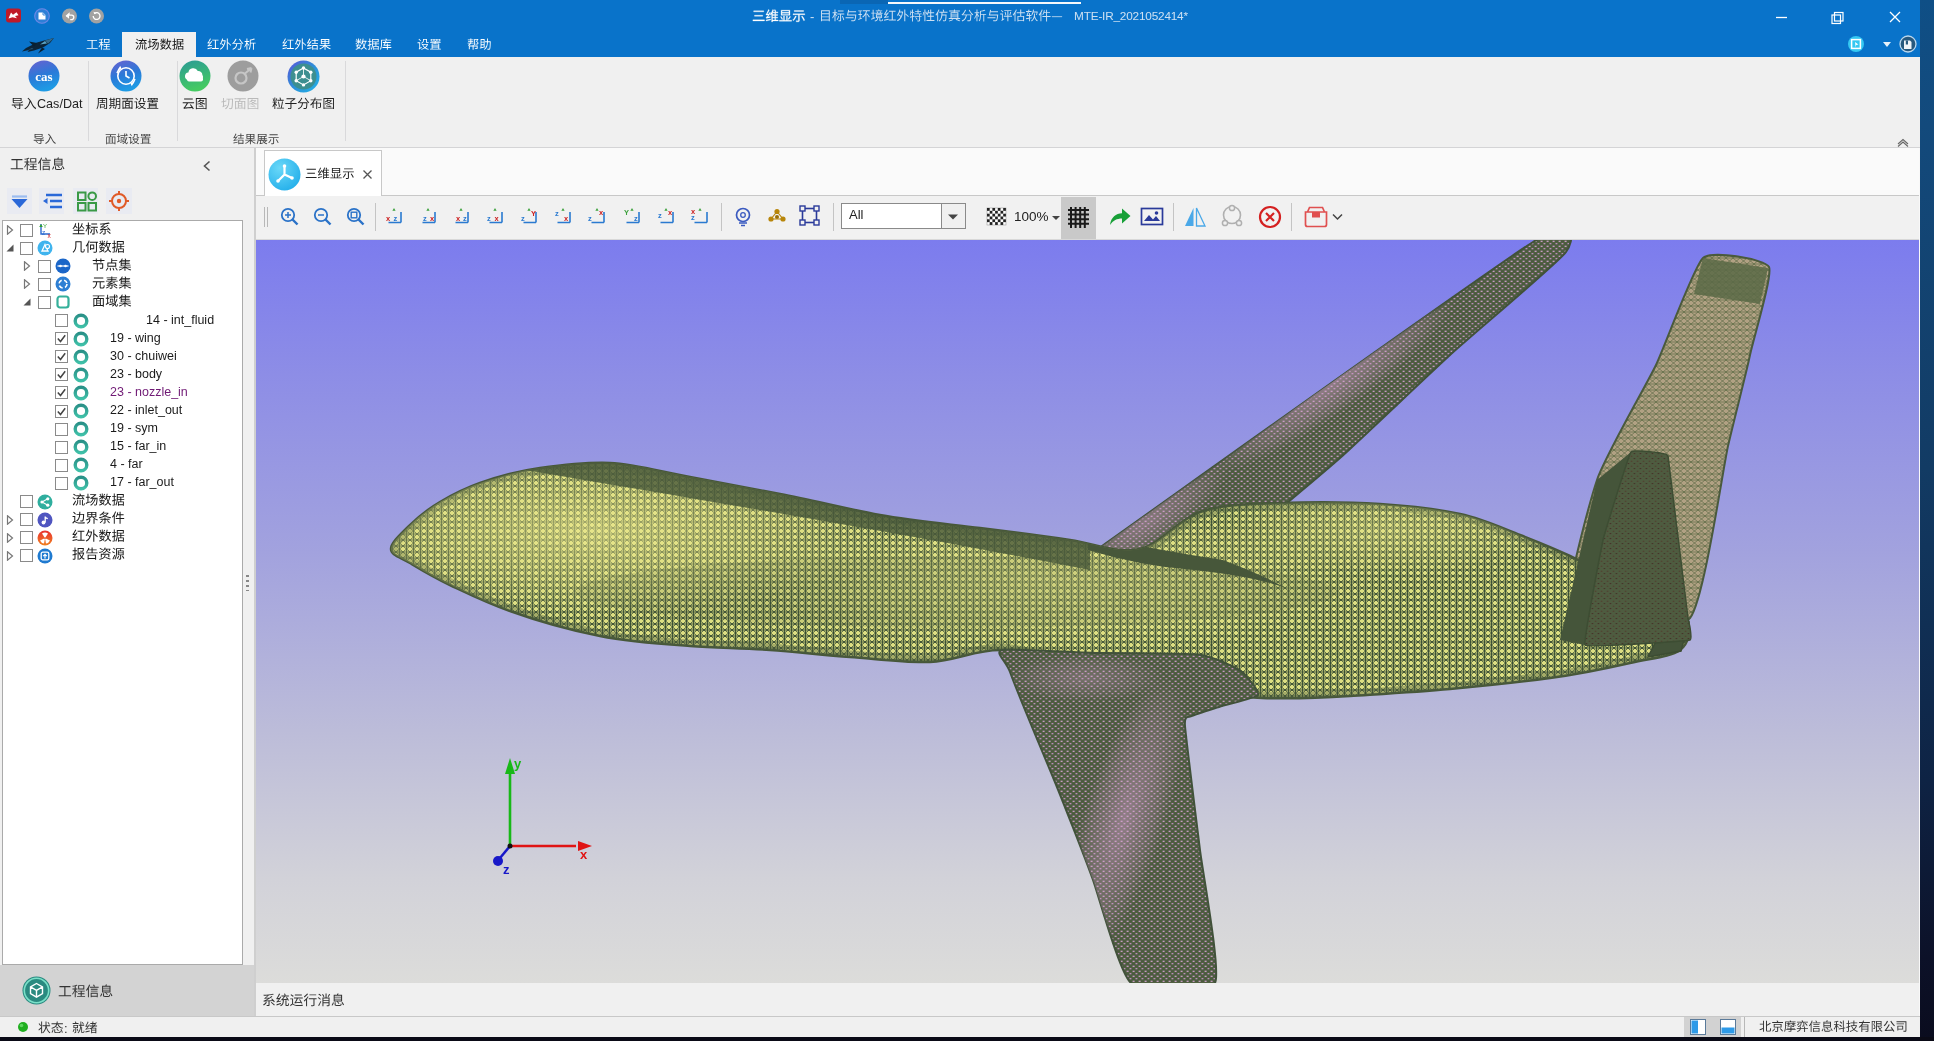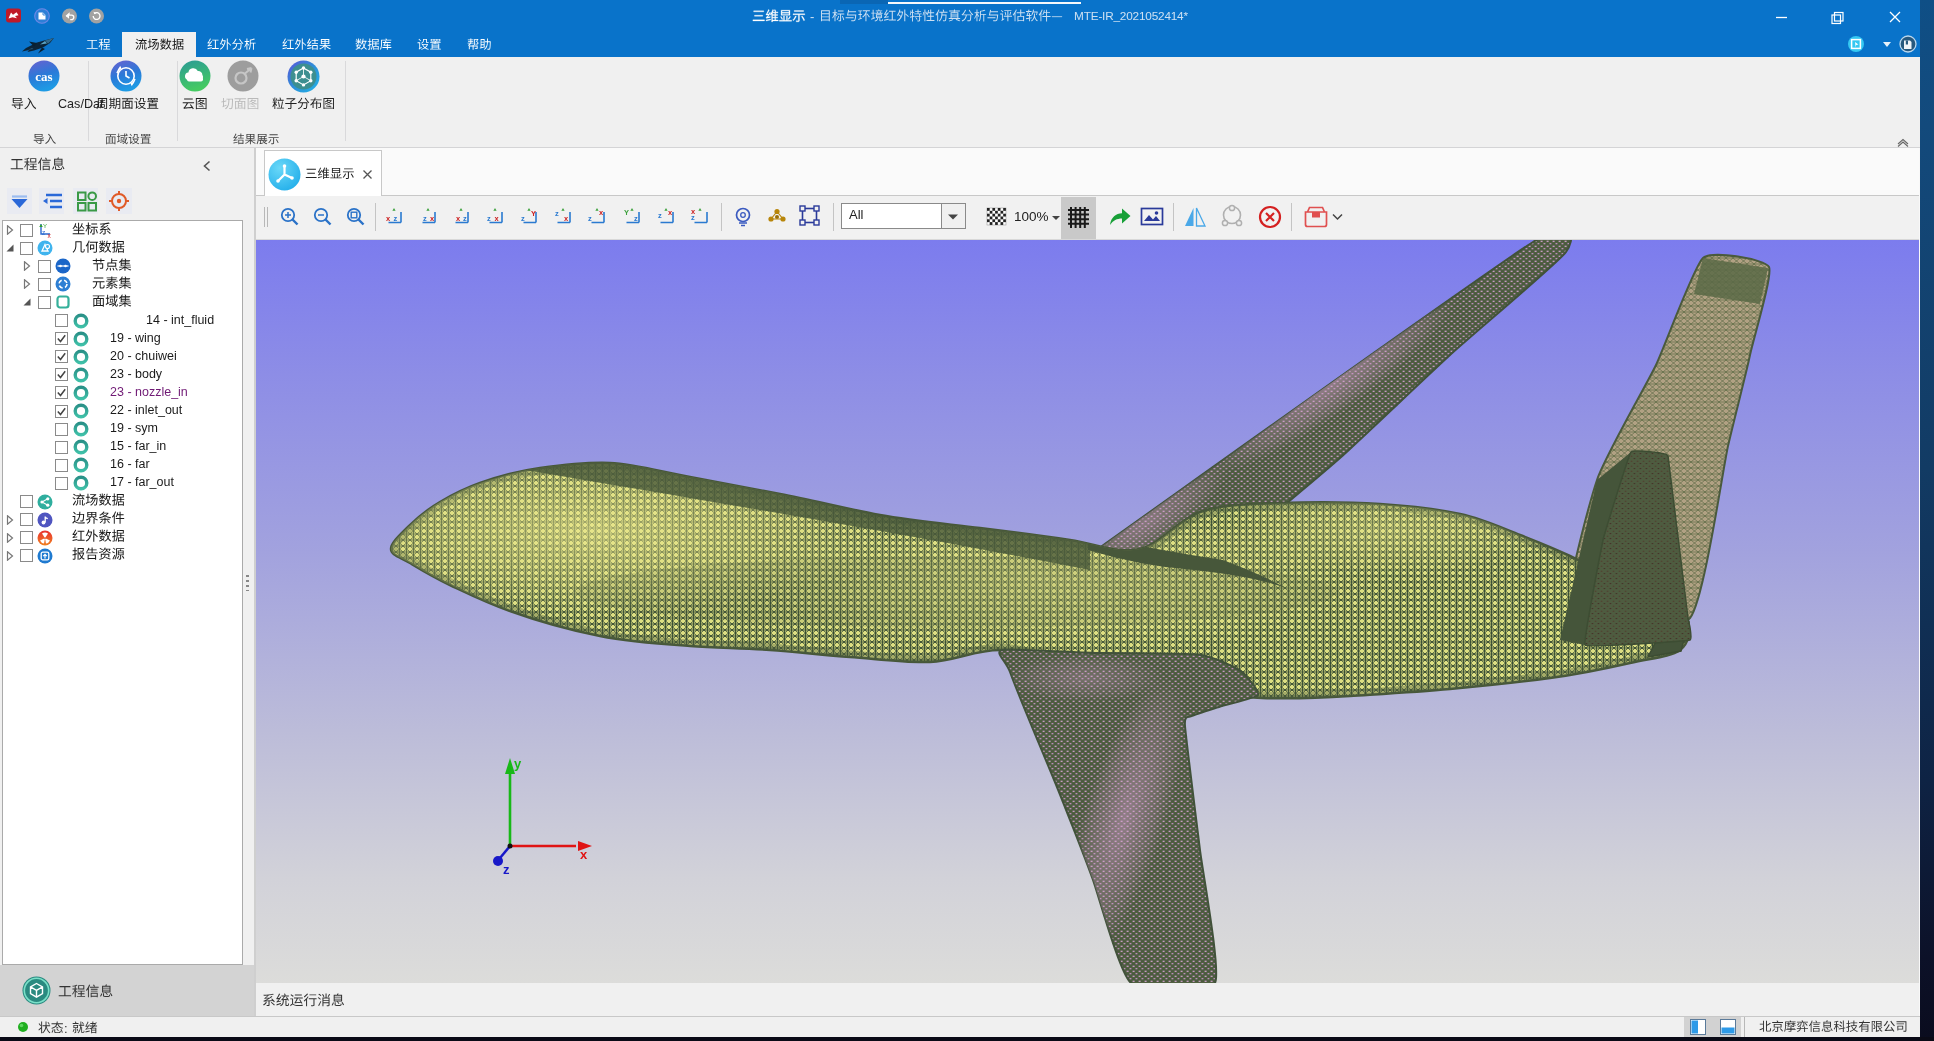--- a/index.html
+++ b/index.html
@@ -268,21 +268,21 @@
     <circle cx="9.2" cy="20.7" r="1.7" fill="#fff"></circle>
     <circle cx="9.2" cy="12.2" r="1.7" fill="#fff"></circle>
     <circle cx="16.5" cy="16.5" r="2.1" fill="#fff"></circle>
 </svg>
 <div style="position:absolute;left:11.0px;top:97px;line-height:0"><svg width="25.6" height="16.6" style="overflow:visible">
       <g transform="translate(0,11.26) scale(0.01280,-0.01280)" fill="#222">
         <use href="#g5bfc" x="0"></use>
         <use href="#g5165" x="1000"></use>
       </g>
     </svg></div>
-<div style="position:absolute;left:37px;top:97px;font:normal 12.6px 'Liberation Sans', sans-serif;color:#222;white-space:pre;line-height:14.6px;margin-left:21px;">Cas/Dat</div>
+<div style="position:absolute;left:37px;top:97px;font:normal 12.6px 'Liberation Sans', sans-serif;color:#222;white-space:pre;line-height:14.6px;">Cas/Dat</div>
 <div style="position:absolute;left:96px;top:97px;line-height:0"><svg width="63.0" height="16.4" style="overflow:visible">
       <g transform="translate(0,11.09) scale(0.01260,-0.01260)" fill="#222">
         <use href="#g5468" x="0"></use>
         <use href="#g671f" x="1000"></use>
         <use href="#g9762" x="2000"></use>
         <use href="#g8bbe" x="3000"></use>
         <use href="#g7f6e" x="4000"></use>
       </g>
     </svg></div>
 <div style="position:absolute;left:182px;top:97px;line-height:0"><svg width="25.6" height="16.6" style="overflow:visible">
@@ -487,21 +487,21 @@
   </svg>
 <svg style="position:absolute;left:73px;top:348.7000000000001px" width="16" height="16">
     <defs>
       <linearGradient id="rg" x1="0" y1="0" x2="0" y2="1">
         <stop offset="0" stop-color="#2a9188"></stop>
         <stop offset="1" stop-color="#3fc0a8"></stop>
       </linearGradient>
     </defs>
     <circle cx="8" cy="8" r="5.8" fill="none" stroke="url(#rg)" stroke-width="3.4"></circle>
   </svg>
-<div style="position:absolute;left:110px;top:348.7000000000001px;font:normal 12.5px 'Liberation Sans', sans-serif;color:#1a1a1a;white-space:pre;line-height:14.5px;">20 - chuiwei</div>
+<div style="position:absolute;left:110px;top:348.7000000000001px;font:normal 12.5px 'Liberation Sans', sans-serif;color:#1a1a1a;white-space:pre;line-height:14.5px;">30 - chuiwei</div>
 <svg style="position:absolute;left:55px;top:368.3000000000001px" width="13" height="13">
     <rect x="0.5" y="0.5" width="12" height="12" fill="#fff" stroke="#8a8a8a" stroke-width="1"></rect>
     <path d="M2.8 6.5 L5.5 9.5 L10.2 3.2" fill="none" stroke="#444" stroke-width="1.5"></path>
   </svg>
 <svg style="position:absolute;left:73px;top:366.8000000000001px" width="16" height="16">
     <defs>
       <linearGradient id="rg" x1="0" y1="0" x2="0" y2="1">
         <stop offset="0" stop-color="#2a9188"></stop>
         <stop offset="1" stop-color="#3fc0a8"></stop>
       </linearGradient>
@@ -568,21 +568,21 @@
   </svg>
 <svg style="position:absolute;left:73px;top:457.30000000000024px" width="16" height="16">
     <defs>
       <linearGradient id="rg" x1="0" y1="0" x2="0" y2="1">
         <stop offset="0" stop-color="#2a9188"></stop>
         <stop offset="1" stop-color="#3fc0a8"></stop>
       </linearGradient>
     </defs>
     <circle cx="8" cy="8" r="5.8" fill="none" stroke="url(#rg)" stroke-width="3.4"></circle>
   </svg>
-<div style="position:absolute;left:110px;top:457.30000000000024px;font:normal 12.5px 'Liberation Sans', sans-serif;color:#1a1a1a;white-space:pre;line-height:14.5px;">16 - far</div>
+<div style="position:absolute;left:110px;top:457.30000000000024px;font:normal 12.5px 'Liberation Sans', sans-serif;color:#1a1a1a;white-space:pre;line-height:14.5px;">4 - far</div>
 <svg style="position:absolute;left:55px;top:476.90000000000026px" width="13" height="13">
     <rect x="0.5" y="0.5" width="12" height="12" fill="#fff" stroke="#8a8a8a" stroke-width="1"></rect>
   </svg>
 <svg style="position:absolute;left:73px;top:475.40000000000026px" width="16" height="16">
     <defs>
       <linearGradient id="rg" x1="0" y1="0" x2="0" y2="1">
         <stop offset="0" stop-color="#2a9188"></stop>
         <stop offset="1" stop-color="#3fc0a8"></stop>
       </linearGradient>
     </defs>

